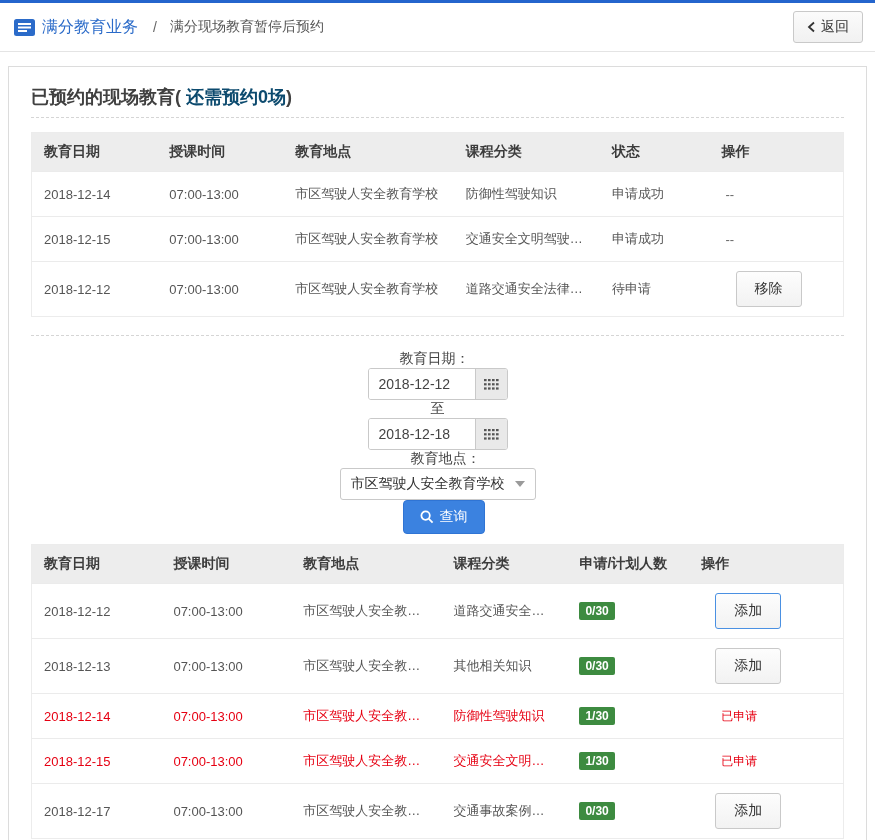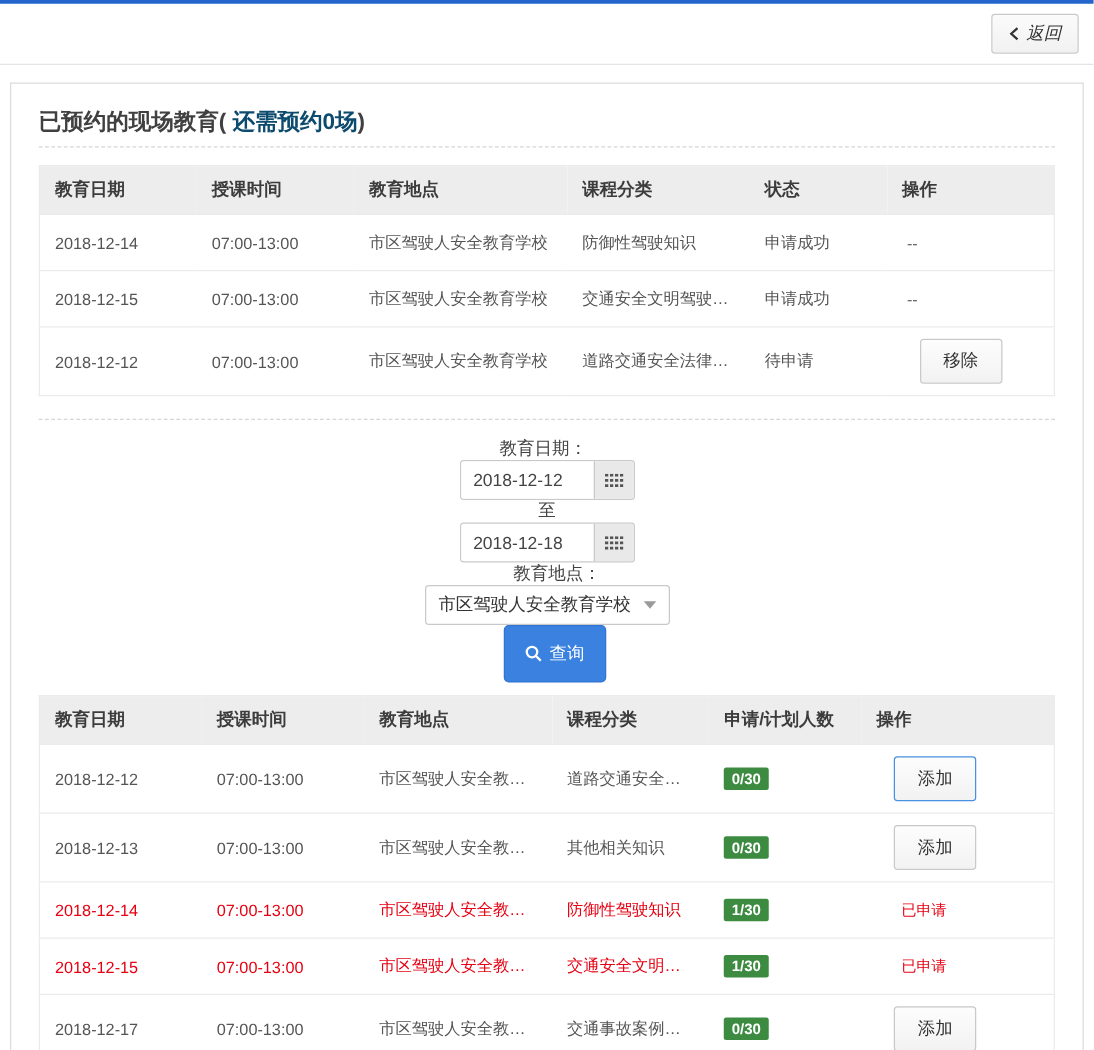--- a/index.html
+++ b/index.html
@@ -12,21 +12,21 @@
     display:flex; align-items:center; padding:0 12px 0 14px; background:#fff;
   }
   .brand { display:flex; align-items:center; gap:7px; }
   .brand-title { color:#2b6bc9; font-size:16px; }
   .crumb-sep { color:#666; font-size:14px; margin:0 6px 0 8px; }
   .crumb-page { color:#555; font-size:14px; }
   .topbar-spacer { flex:1; }
   .btn-back {
     display:inline-flex; align-items:center; gap:5px; cursor:pointer;
     background:linear-gradient(#fbfbfb,#f1f1f1); border:1px solid #c9c9c9; border-radius:3px;
-    padding:6px 13px; font-size:14px; color:#333;font-style:italic;
+    padding:6px 13px; font-size:14px; color:#333;
   }
 
   
   .panel { margin:14px 8px 0 8px; border:1px solid #dcdcdc; background:#fff; }
   .panel-inner { padding:18px 22px 0 22px; }
 
   .section-title { font-size:18px; font-weight:bold; color:#404040; line-height:24px; }
   .section-title .hl { color:#0c4a6e; }
   .dashed { border-bottom:1px dashed #d5d5d5; margin:8px 0 14px 0; }
 
@@ -73,21 +73,21 @@
   .to-label { margin:0 8px; }
   .loc-label { margin:0 6px 0 22px; }
   .fake-select {
     width:196px; height:32px; border:1px solid #c9c9c9; border-radius:3px; background:#fff;
     display:flex; align-items:center; padding:0 10px; font-size:14px; color:#333; cursor:pointer;
   }
   .fake-select .sel-text { flex:1; white-space:nowrap; overflow:hidden; }
   .caret-down { width:0; height:0; border-left:5px solid transparent; border-right:5px solid transparent; border-top:6px solid #9a9a9a; }
   .btn-search {
     margin-left:12px; cursor:pointer; background:#3b82e0; border:1px solid #2f74d4; border-radius:4px;
-    color:#fff; font-size:14px; padding:0 16px; height:46px; display:inline-flex; align-items:center; gap:6px;
+    color:#fff; font-size:14px; padding:0 16px; height:34px; display:inline-flex; align-items:center; gap:6px;
   }
 
   
   .table-footer {
     margin-top:16px; background:#f5f5f5; height:40px; display:flex; align-items:center;
     justify-content:flex-end; padding-right:20px; font-size:14px; color:#666;
   }
   .table-footer .cnt { color:#e60012; font-weight:bold; margin:0 5px; }
 
   
@@ -99,20 +99,33 @@
   .btn-save {
     cursor:pointer; background:#a16207; border:1px solid #2f74d4; border-radius:3px;
     padding:9px 21px; font-size:14px; color:#fff;
   }
   .icon { display:inline-flex; align-items:center; }
 </style>
 </head>
 <body>
 
 <div class="topbar">
+  <div class="brand">
+    <span class="icon">
+      <svg width="21" height="17" viewBox="0 0 21 17">
+          <rect x="0" y="0" width="21" height="17" rx="2.5" fill="#2b6bc9"></rect>
+          <rect x="4" y="4" width="13" height="2" fill="#fff"></rect>
+          <rect x="4" y="7.5" width="13" height="2" fill="#fff"></rect>
+          <rect x="4" y="11" width="9" height="2" fill="#fff"></rect>
+        </svg>
+    </span>
+    <span class="brand-title">满分教育业务</span>
+    <span class="crumb-sep">/</span>
+    <span class="crumb-page">满分现场教育暂停后预约</span>
+  </div>
   <div class="topbar-spacer"></div>
   <button class="btn-back">
     <span class="icon">
       <svg width="9" height="12" viewBox="0 0 9 12">
           <polyline points="7,1.5 2,6 7,10.5" fill="none" stroke="#333" stroke-width="1.8"></polyline>
         </svg>
     </span>
     <span>返回</span>
   </button>
 </div>

